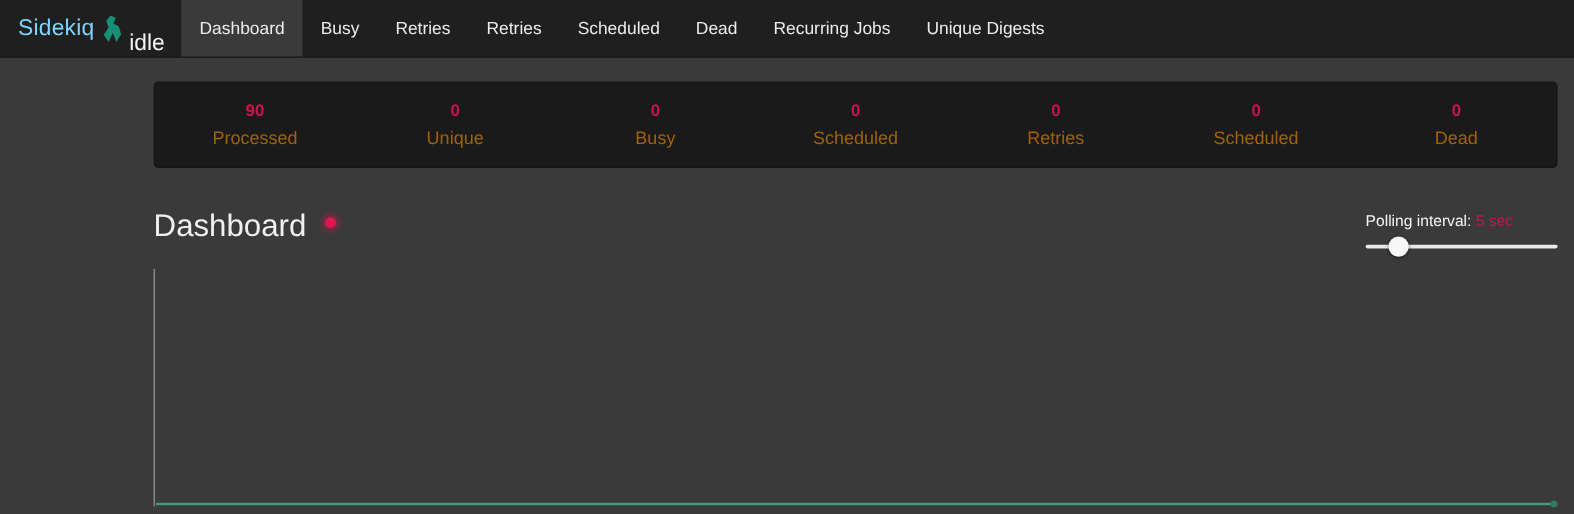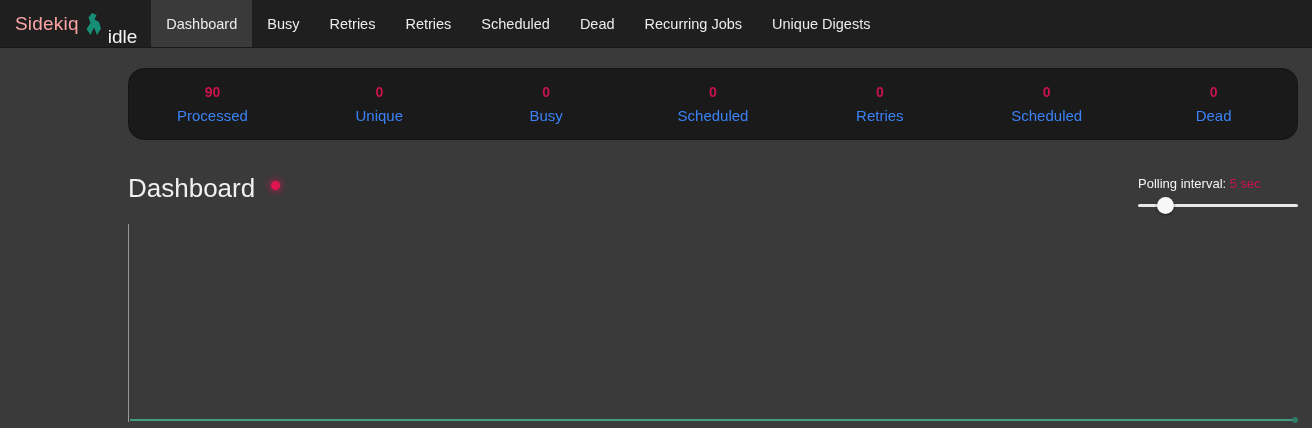--- a/index.html
+++ b/index.html
@@ -21,21 +21,21 @@
     border-bottom: 1px solid #181818;
   }
   .brand {
     display: flex;
     align-items: center;
     padding: 0 14px 0 15px;
     gap: 7px;
     cursor: pointer;
   }
   .brand-name {
-    color: #fca5a5;
+    color: #7dd3fc;
     font-size: 19px;
     font-weight: 500;
     letter-spacing: .2px;
   }
   .brand-icon { display: flex; align-items: center; }
   .brand-status {
     color: #f3f3f3;
     font-size: 19px;
     font-weight: 500;
     margin-top: 26px;
@@ -60,36 +60,36 @@
     margin-left: 128px;
     width: 1170px;
   }
 
   
   .stats-panel {
     margin-top: 20px;
     height: 72px;
     background: #1a1a1a;
     border: 1px solid #151515;
-    border-radius: 16px;
+    border-radius: 4px;
     display: flex;
     align-items: center;
   }
   .stat {
     flex: 1;
     text-align: center;
     cursor: pointer;
   }
   .stat-value {
     color: #c9134d;
     font-size: 14px;
     font-weight: 700;
   }
   .stat-label {
-    color: #3b82f6;
+    color: #a16207;
     font-size: 15px;
     margin-top: 7px;
   }
 
   
   .header-row {
     margin-top: 34px;
     display: flex;
     justify-content: space-between;
     align-items: flex-start;

